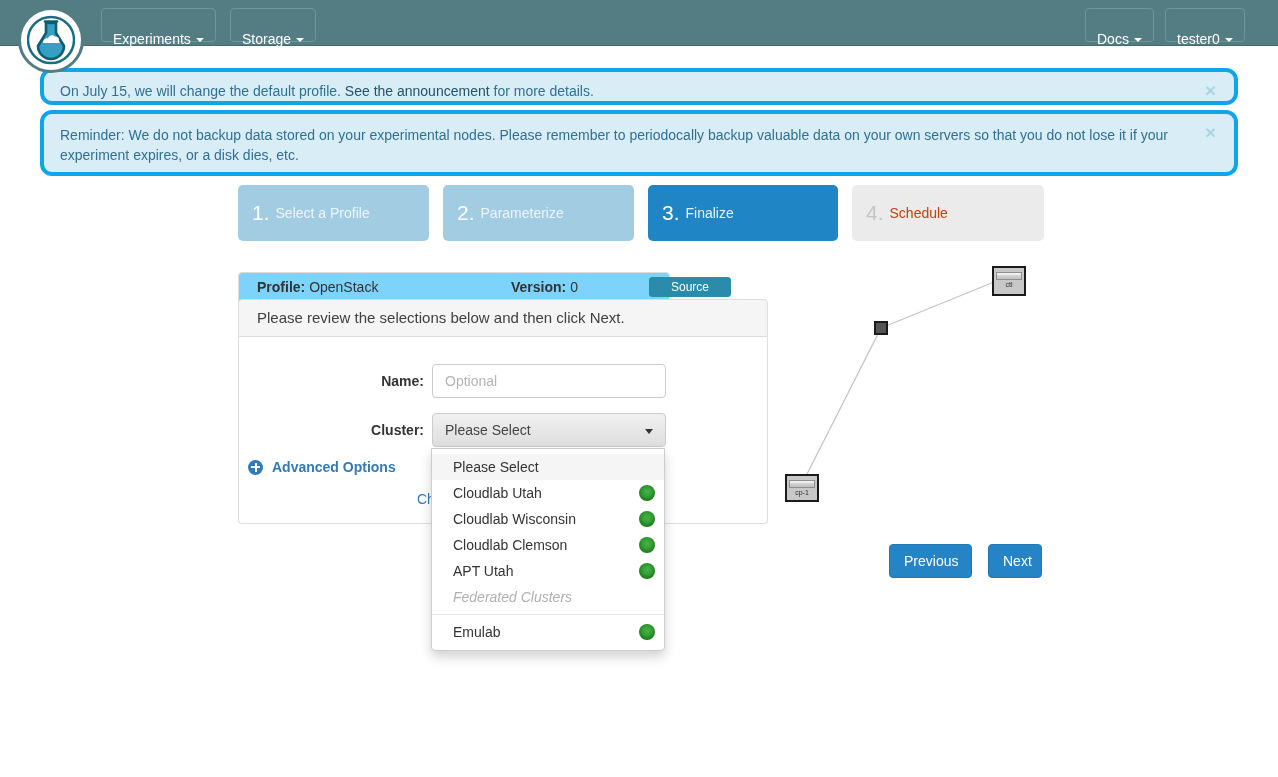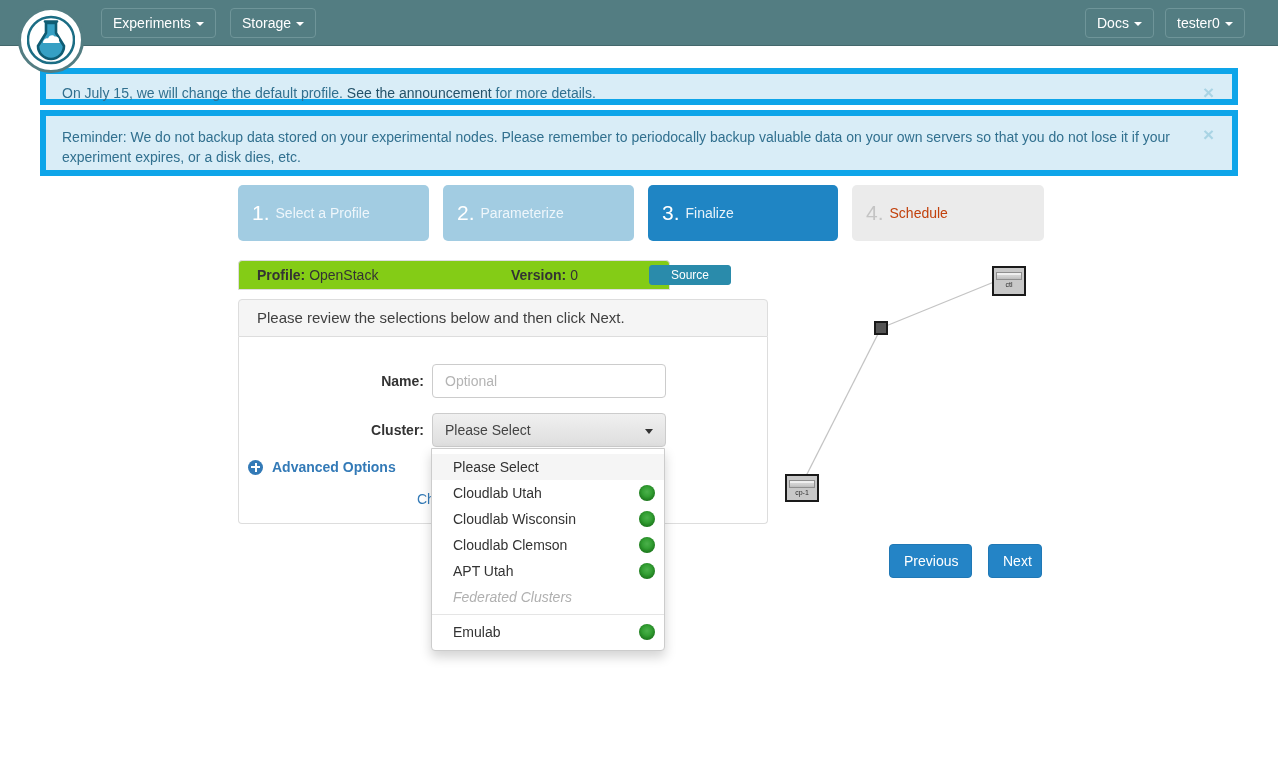--- a/index.html
+++ b/index.html
@@ -34,21 +34,21 @@
   .nav-btn {
     position: absolute;
     height: 30px;
     border: 1px solid #6f9599;
     border-radius: 4px;
     background: transparent;
     color: #ffffff;
     font-size: 14px;
     font-family: "Liberation Sans", sans-serif;
     line-height: 28px;
-    padding: 0 11px;
+    padding: 16px 11px;
     cursor: pointer;
     white-space: nowrap;
   }
   .nav-btn .caret {
     display: inline-block;
     width: 0; height: 0;
     margin-left: 5px;
     vertical-align: middle;
     border-left: 4px solid transparent;
     border-right: 4px solid transparent;
@@ -57,22 +57,22 @@
   #nav-experiments { left: 101px; top: 8px; }
   #nav-storage     { left: 230px; top: 8px; }
   #nav-docs        { left: 1085px; top: 8px; }
   #nav-user        { left: 1165px; top: 8px; }
 
   
   .alert {
     position: absolute;
     left: 40px; width: 1198px;
     background: #d9edf7;
-    border: 6px solid #0ea5e9;
-    border-radius: 0;
+    border: 4px solid #0ea5e9;
+    border-radius: 12px;
     color: #31708f;
     padding: 14px 35px 14px 16px;
     font-size: 14px;
     line-height: 20px;
   }
   #alert-announcement { top: 68px; height: 37px; padding-top: 9px; }
   #alert-reminder     { top: 110px; height: 66px; padding-top: 11px; }
   .alert a {
     color: #245269;
     text-decoration: none;
@@ -108,25 +108,25 @@
   .step.active .lbl { color: #e7f2f9; }
   .step.todo { background: #ebebeb; color: #c4c4c4; }
   .step.todo .lbl { color: #c2410c; }
   #step-1 { left: 0px;   width: 191px; }
   #step-2 { left: 205px; width: 191px; }
   #step-3 { left: 410px; width: 190px; }
   #step-4 { left: 614px; width: 192px; }
 
   
   .profile-bar {
-    position: absolute; left: 238px; top: 260px;
+    position: absolute; left: 238px; top: 272px;
     width: 432px; height: 30px;
     border: 1px solid #dddddd;
     border-radius: 4px 4px 0 0;
-    background: #84cc16;
+    background: #7dd3fc;
   }
   .profile-bar .pf-profile { position: absolute; left: 18px; top: 6px; font-size: 14px; }
   .profile-bar .pf-version { position: absolute; left: 272px; top: 6px; font-size: 14px; }
   .profile-bar b { font-weight: bold; color: #333; }
   .btn-source {
     position: absolute; left: 410px; top: 4px;
     background: #2a8bab;
     border: 1px solid #2a8bab;
     color: #ffffff;
     font-size: 12px;

